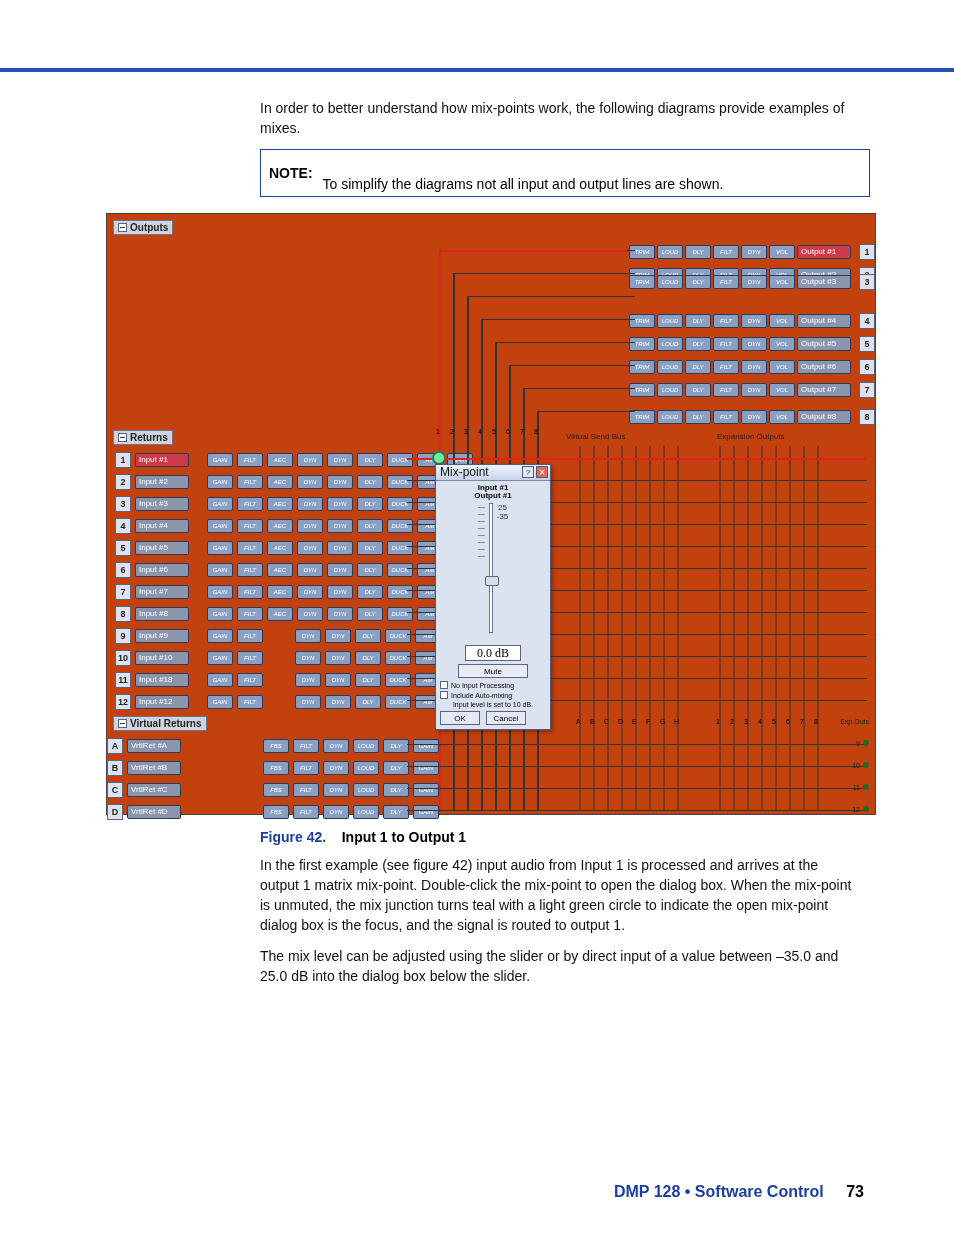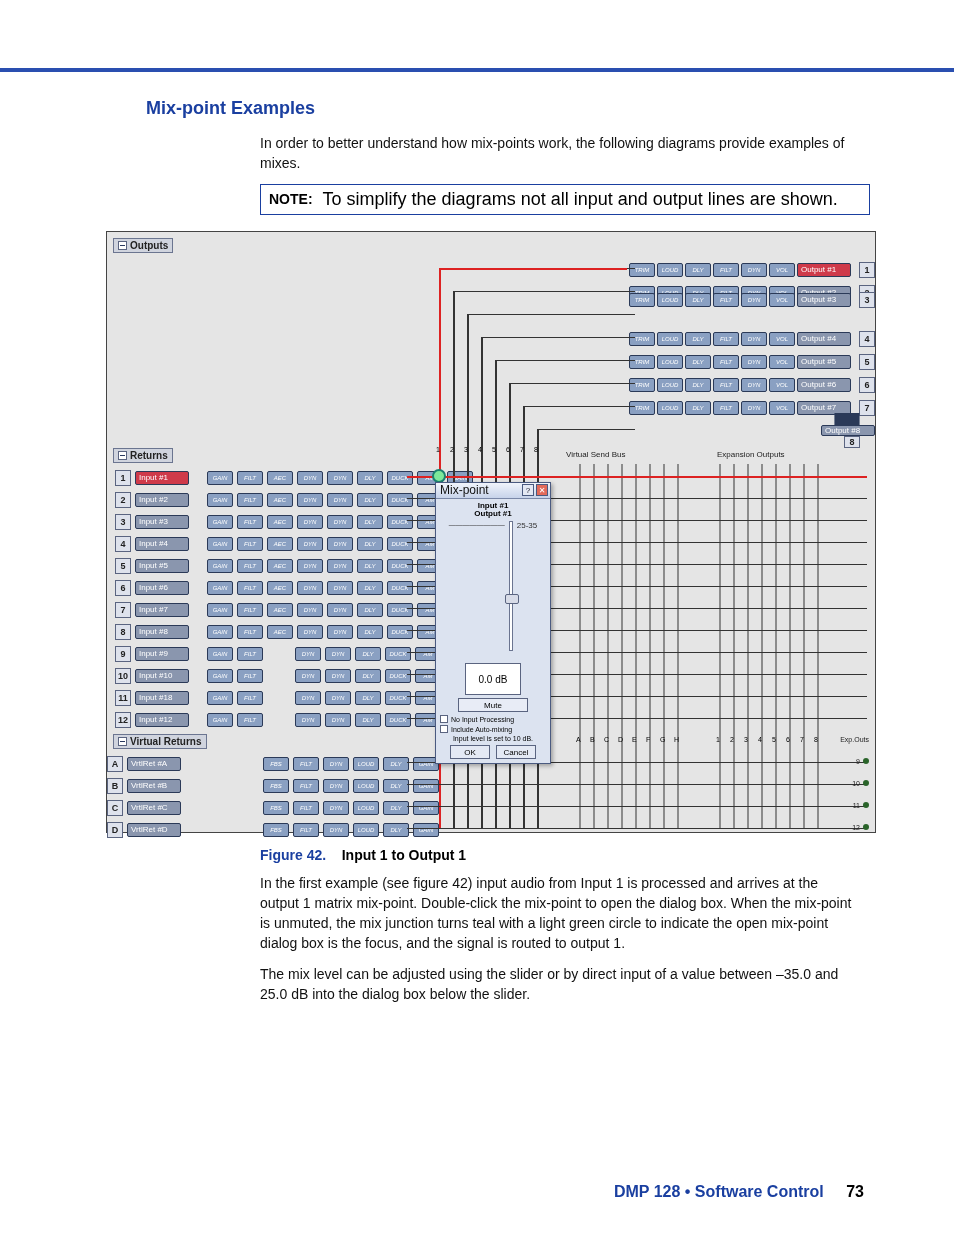--- a/index.html
+++ b/index.html
@@ -5,30 +5,30 @@
   * { box-sizing: border-box; margin: 0; padding: 0; }
   body { font-family: Arial, Helvetica, sans-serif; font-size: 14px; color: #000; background: #fff; width: 954px; margin: 0 auto; }
   .page { padding: 50px 90px 40px 90px; position: relative; min-height: 1235px; }
   .top-rule { position: absolute; left: 0; right: 0; top: 68px; height: 4px; background: #2a4fb0; }
   .main { margin-top: 48px; }
   h2.section-title { color: #1a3fa0; font-size: 18px; font-weight: bold; margin-left: 56px; margin-bottom: 14px; }
   .body-text { margin-left: 170px; margin-right: 10px; line-height: 1.45; font-size: 14px; color: #111; }
   .body-text p { margin-bottom: 10px; }
   .note-box { margin: 10px 0 16px 170px; border: 1px solid #1a3fa0; padding: 4px 8px; display: flex; align-items: center; gap: 10px; width: 610px; }
   .note-box .note-label { font-weight: bold; color: #000; }
-  .note-box .note-text { font-size: 18px; }
+  .note-box .note-text { font-size: 14px; margin-top: 22px; }
   .figure-caption { margin: 14px 0 10px 170px; font-size: 14px; }
   .figure-caption .fig-label { color: #1a3fa0; font-weight: bold; }
   .figure-caption .fig-title { font-weight: bold; color: #000; margin-top: 44px; }
   .footer { position: absolute; bottom: 34px; right: 90px; font-size: 16px; }
   .footer .footer-text { color: #1a3fa0; font-weight: bold; }
   .footer .page-num { color: #000; font-weight: bold; margin-left: 18px; }
 
   
-  .figure { margin: 4px 10px 0 16px; width: 770px; height: 602px; background: #e5e5e5; position: relative; border: 1px solid #444; font-size: 9px; }
+  .figure { margin: 4px 10px 0 16px; width: 770px; height: 602px; background: #c2410c; position: relative; border: 1px solid #444; font-size: 9px; }
   .panel-title { background: #d0d4de; border: 1px solid #6b7590; padding: 1px 4px; font-weight: bold; color: #222; font-size: 10px; display: inline-flex; align-items: center; gap: 3px; }
   .panel-title .collapse-icon { width: 9px; height: 9px; background: #fff; border: 1px solid #5a6480; display: inline-block; position: relative; }
   .panel-title .collapse-icon::before { content: ""; position: absolute; left: 1px; right: 1px; top: 3px; height: 1px; background: #2a3a60; }
   .output-row { position: absolute; right: 0; height: 20px; display: flex; align-items: center; }
   .proc-block { width: 26px; height: 14px; background: #8aa0c2; border: 1px solid #2b3a58; margin-right: 2px; border-radius: 2px; font-size: 6px; color: #fff; display: flex; align-items: center; justify-content: center; font-style: italic; overflow: hidden; }
   .out-label { width: 54px; height: 14px; background: #8a96ae; border: 1px solid #2b3a58; font-size: 8px; color: #fff; padding-left: 3px; display: flex; align-items: center; border-radius: 2px; }
   .out-label.highlight { background: #cf3a4a; }
   .num-box { width: 16px; height: 16px; background: #dee2ec; border: 1px solid #5a6480; display: flex; align-items: center; justify-content: center; font-size: 9px; font-weight: bold; color: #222; margin-left: 8px; }
   .input-row { position: absolute; left: 0; height: 20px; display: flex; align-items: center; }
   .in-label { width: 54px; height: 14px; background: #8a96ae; border: 1px solid #2b3a58; font-size: 8px; color: #fff; padding-left: 3px; display: flex; align-items: center; border-radius: 2px; margin-left: 4px; }
@@ -50,41 +50,40 @@
   .dialog .titlebar { height: 16px; background: linear-gradient(#f0f4fb, #c7d3ea); border-bottom: 1px solid #7a88a8; display: flex; align-items: center; justify-content: space-between; padding: 0 2px; }
   .dialog .titlebar .t { font-size: 12px; color: #111; padding-left: 2px; }
   .dialog .titlebar .btns { display: flex; gap: 2px; }
   .tbtn { width: 12px; height: 12px; border: 1px solid #4a5a80; background: #e4e9f4; font-size: 8px; display: flex; align-items: center; justify-content: center; color: #223; }
   .tbtn.close { background: #e26a5a; color: #fff; }
   .dialog .content { padding: 3px 4px 4px 4px; text-align: center; }
   .dialog .io-label { font-weight: bold; font-size: 8px; line-height: 1.1; margin-bottom: 2px; }
   .slider-wrap { display: flex; justify-content: center; align-items: flex-start; gap: 4px; height: 140px; margin: 2px 0; }
   .slider-track { width: 4px; height: 130px; background: #fff; border: 1px solid #6a7490; position: relative; }
   .slider-thumb { position: absolute; left: -5px; width: 14px; height: 10px; background: #d8dce8; border: 1px solid #5a6480; border-radius: 2px; }
-  .tick-col { display: flex; flex-direction: row; height: 130px; font-size: 7px; color: #333; }
+  .tick-col { display: flex; flex-direction: column; height: 130px; font-size: 7px; color: #333; }
   .slider-max, .slider-min { font-size: 8px; }
-  .db-field { width: 56px; height: 32px; margin: 2px auto; border: 1px solid #5a6480; background: #fff; font-size: 10px; display: flex; align-items: center; justify-content: center; }
+  .db-field { width: 56px; height: 16px; margin: 2px auto; border: 1px solid #5a6480; background: #fff; font-size: 12px; display: flex; align-items: center; justify-content: center; font-family: Liberation Serif, serif; }
   .mute-btn { width: 70px; height: 14px; margin: 3px auto; border: 1px solid #5a6480; background: #e8ecf6; font-size: 8px; display: flex; align-items: center; justify-content: center; }
   .chk-row { display: flex; align-items: center; gap: 3px; text-align: left; font-size: 7px; margin: 2px 0; }
   .chk-row .chk { width: 8px; height: 8px; border: 1px solid #5a6480; background: #fff; }
   .status-line { font-size: 7px; margin: 2px 0; }
-  .dlg-btns { display: flex; justify-content: center; gap: 6px; margin-top: 3px; }
+  .dlg-btns { display: flex; justify-content: flex-start; gap: 6px; margin-top: 3px; }
   .dlg-btn { width: 40px; height: 14px; border: 1px solid #5a6480; background: #e4e9f4; font-size: 8px; display: flex; align-items: center; justify-content: center; }
 
   .exp-label { position: absolute; right: 6px; top: 504px; font-size: 7px; color: #222; }
   .exp-out { position: absolute; right: 6px; font-size: 7px; color: #222; display: flex; align-items: center; gap: 3px; }
   .exp-dot { width: 6px; height: 6px; border-radius: 50%; background: #2a642a; }
 </style>
 </head>
 <body>
 
 <div class="page">
   <div class="top-rule"></div>
   <div class="main">
-    <h2 class="section-title">Mix-point Examples</h2>
     <div class="body-text">
         <p>In order to better understand how mix-points work, the following diagrams provide examples of mixes.</p>
       </div>
     <div class="note-box">
       <span class="note-label">NOTE:</span>
       <span class="note-text">To simplify the diagrams not all input and output lines are shown.</span>
     </div>
 
     <div class="figure" id="fig">
         <div class="panel-title" style="position: absolute; top: 6px; left: 6px;">
@@ -154,21 +153,21 @@
         <div class="output-row" style="top: 166px;">
           <span class="proc-block">TRIM</span>
           <span class="proc-block">LOUD</span>
           <span class="proc-block">DLY</span>
           <span class="proc-block">FILT</span>
           <span class="proc-block">DYN</span>
           <span class="proc-block">VOL</span>
           <span class="out-label">Output #7</span>
           <span class="num-box">7</span>
         </div>
-        <div class="output-row" style="top: 181px; flex-direction: column;">
+        <div class="output-row" style="top: 193px;">
           <span class="proc-block">TRIM</span>
           <span class="proc-block">LOUD</span>
           <span class="proc-block">DLY</span>
           <span class="proc-block">FILT</span>
           <span class="proc-block">DYN</span>
           <span class="proc-block">VOL</span>
           <span class="out-label">Output #8</span>
           <span class="num-box">8</span>
         </div>
         <div class="col-group-label" style="left: 459px;">Virtual Send Bus</div>

